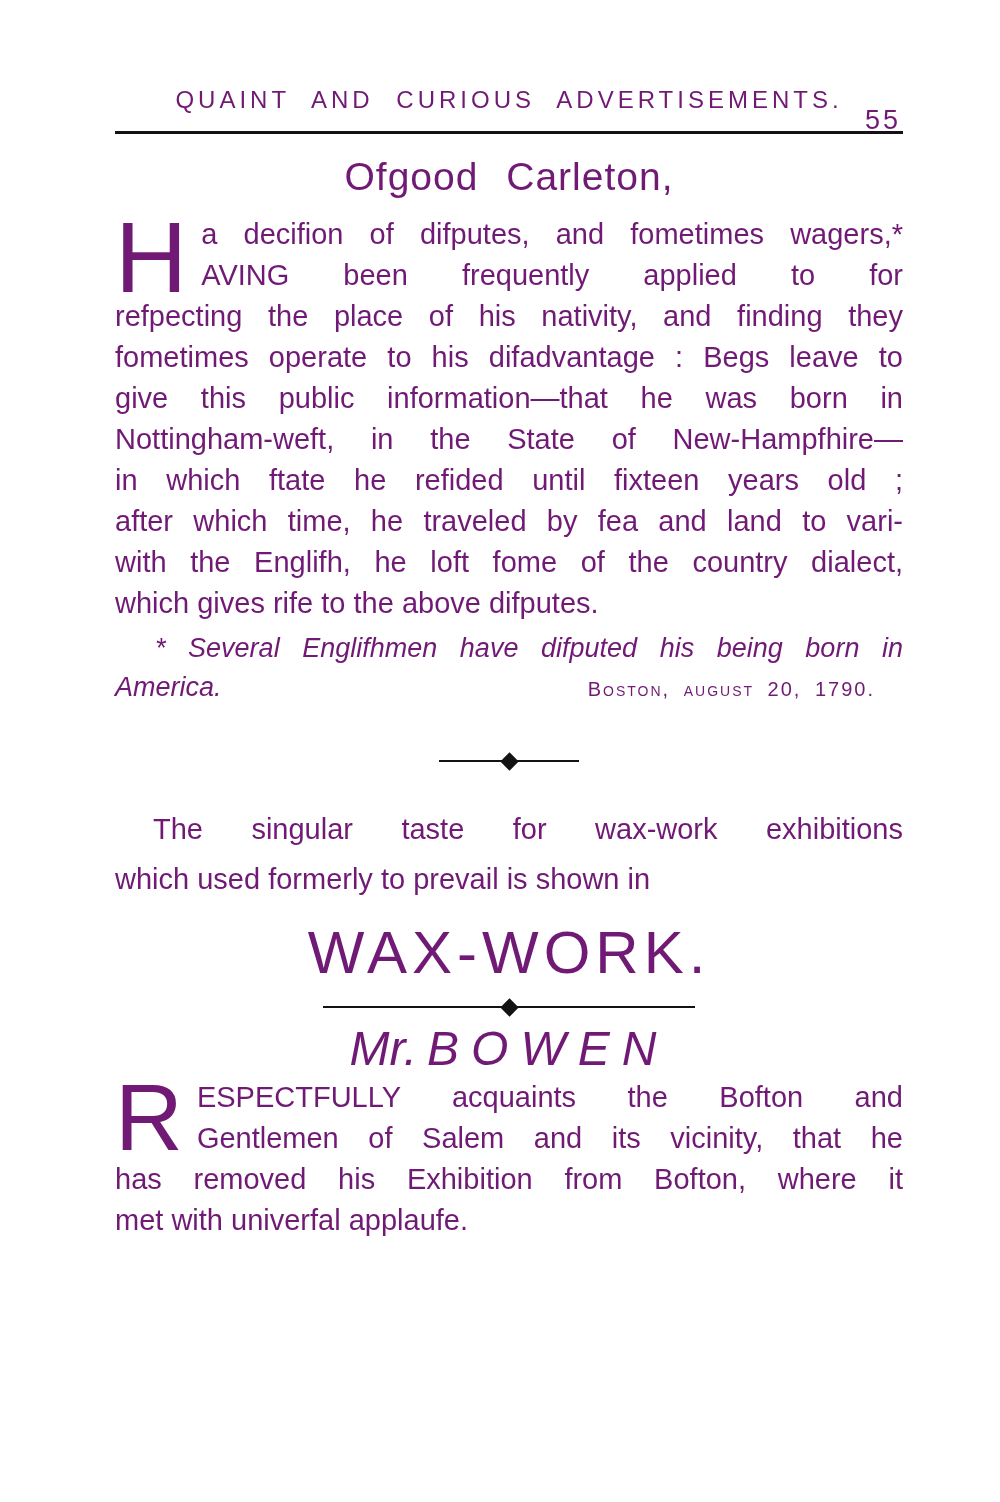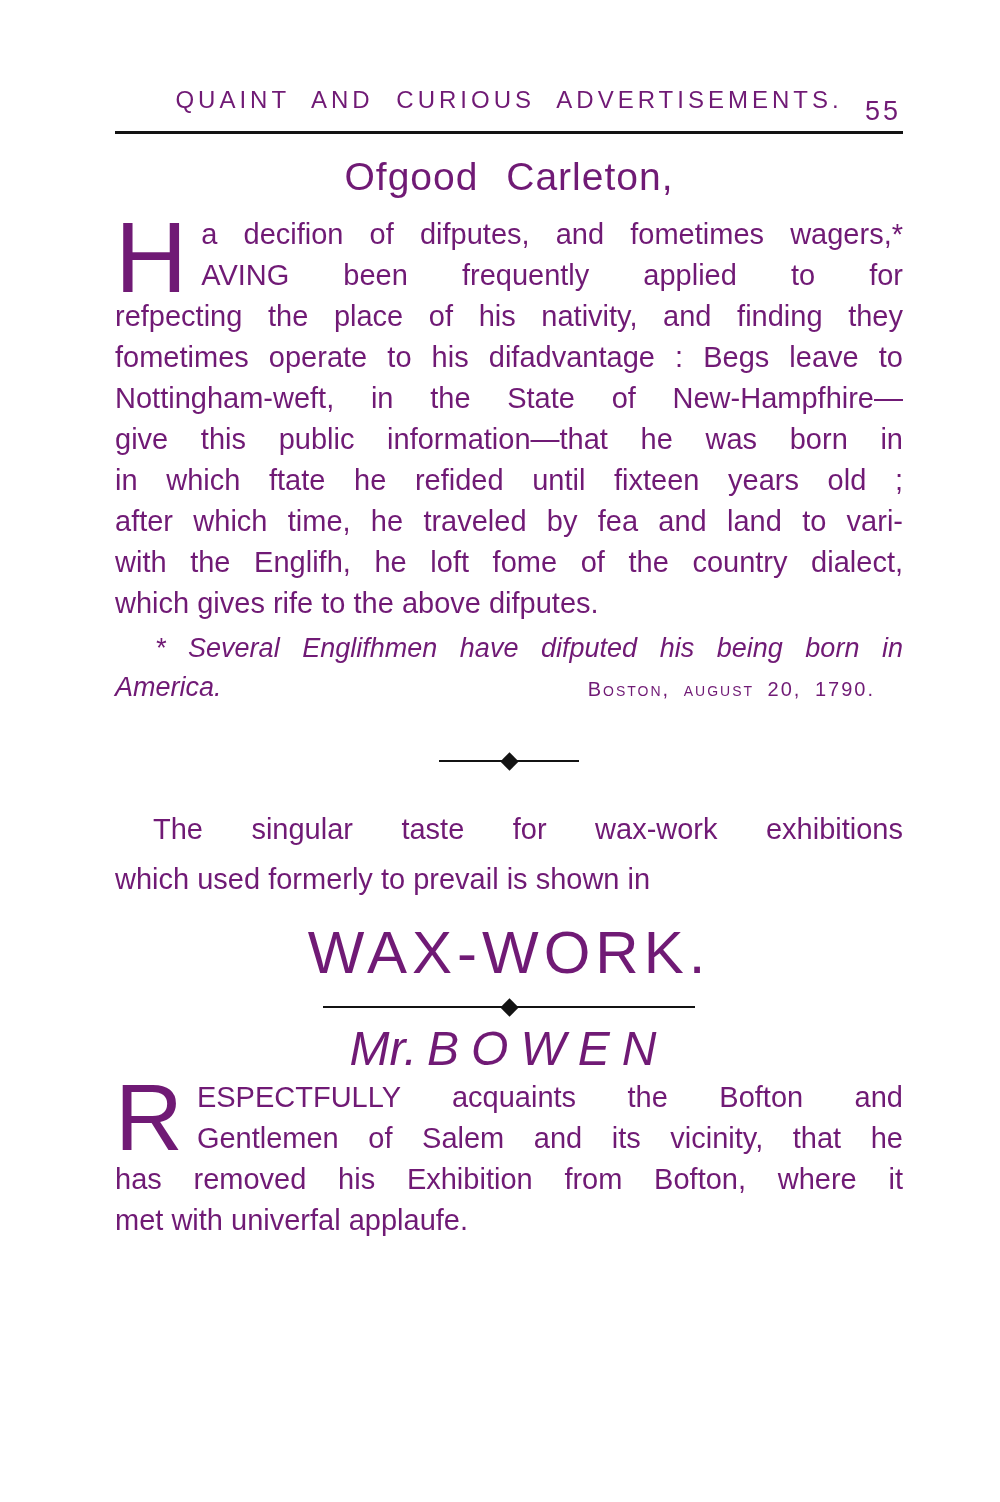--- a/index.html
+++ b/index.html
@@ -27,21 +27,21 @@
     display: block;
     text-align: center;
     font-size: 24px;
     letter-spacing: 4px;
     word-spacing: 12px;
     white-space: nowrap;
   }
   .page-num {
     position: absolute;
     right: 2px;
-    top: 10px;
+    top: 19px;
     font-size: 27px;
     letter-spacing: 3px;
   }
   .head-rule {
     margin-top: 13px;
     height: 3px;
     background: #131313;
   }
   
   .ad-title {
@@ -175,22 +175,22 @@
   <div class="head-rule"></div>
 
   <h1 class="ad-title">Ofgood Carleton,</h1>
 
   <div class="para ad1-body">
     <span class="dropcap">H</span>
   <div class="line line-1">a decifion of difputes, and fometimes wagers,*</div>
       <div class="line line-0">AVING been frequently applied to for</div>
       <div class="line line-2">refpecting the place of his nativity, and finding they</div>
       <div class="line line-3">fometimes operate to his difadvantage :  Begs leave to</div>
+      <div class="line line-4">give this public information—that he was born in</div>
       <div class="line line-5">Nottingham-weft, in the State of New-Hampfhire—</div>
-      <div class="line line-4">give this public information—that he was born in</div>
       <div class="line line-6">in which ftate he refided until fixteen years old ;</div>
       <div class="line line-7">after which time, he traveled by fea and land to vari-</div>
       <div class="line line-9">with the Englifh, he loft fome of the country dialect,</div>
       <div class="line line-10">which gives rife to the above difputes.</div>
     </div>
 
   <div class="footnote">
     <div class="fn-line1">* Several Englifhmen have difputed his being born in</div>
     <div class="fn-line2">
       <span>America.</span>

